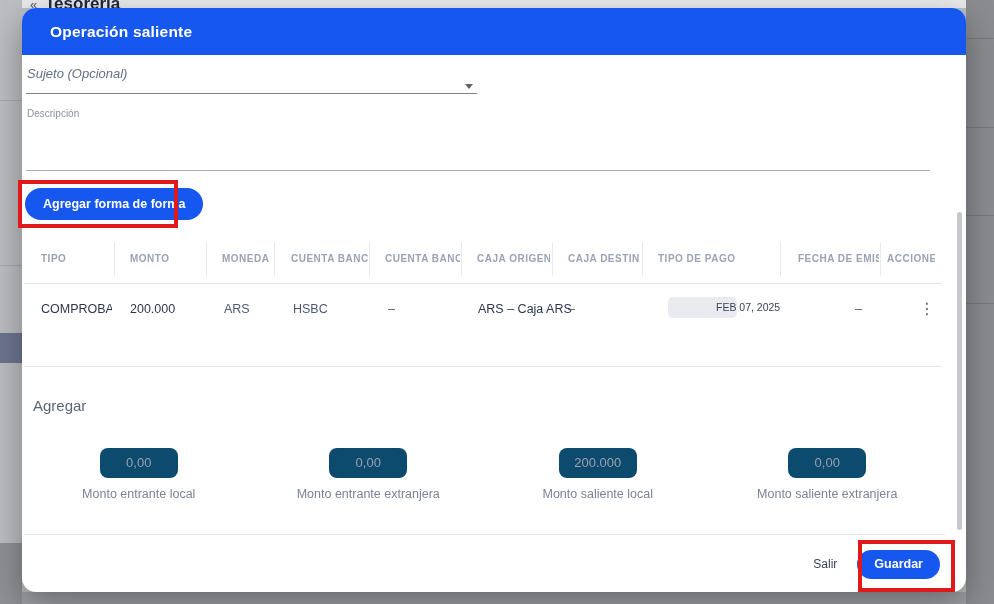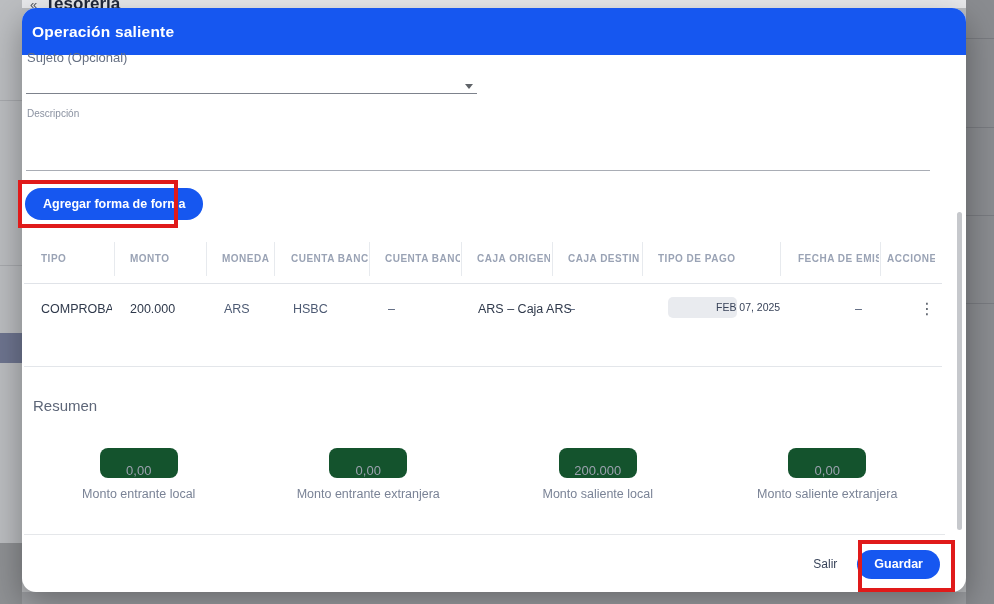--- a/index.html
+++ b/index.html
@@ -15,25 +15,25 @@
   .bg-left { position:absolute; left:0; top:0; width:22px; height:604px; background:#bcbec1; }
   .bg-left .band-blue { position:absolute; left:0; top:333px; width:22px; height:30px; background:#6e7590; }
   .bg-left .band-dark { position:absolute; left:0; top:543px; width:22px; height:61px; background:#8f9194; }
   .bg-left .lline { position:absolute; left:0; width:22px; height:1px; background:#a8aaae; }
   .bg-bottom { position:absolute; left:22px; top:592px; width:944px; height:12px; background:#a0a2a6; }
 
   
   .modal { position:absolute; left:22px; top:8px; width:944px; height:584px; background:#ffffff;
            border-radius:14px; box-shadow:0 12px 34px rgba(0,0,0,0.35); z-index:10; }
   .modal-header { position:absolute; left:0; top:0; width:944px; height:47px; background:#1657F0;
-                  border-radius:14px 14px 0 0; display:flex; align-items:center; padding-left:10px; }
+                  border-radius:14px 14px 0 0; display:flex; align-items:center; padding-left:28px; }
   .modal-title { color:#ffffff; font-size:15.5px; font-weight:600; letter-spacing:0.2px; }
 
   
-  .f-label { position:absolute; left:5px; top:42px; font-size:13px; color:#667083; }
+  .f-label { position:absolute; left:5px; top:58px; font-size:13px; color:#667083;font-style:italic; }
   .caret { position:absolute; left:443px; top:76px; width:0; height:0;
            border-left:4.5px solid transparent; border-right:4.5px solid transparent; border-top:5.5px solid #5f6368; }
   .u-subject { position:absolute; left:4px; top:85px; width:451px; height:1px; background:#7d828c; }
   .d-label { position:absolute; left:5px; top:100px; font-size:10px; color:#8a91a0; }
   .u-desc { position:absolute; left:4px; top:162px; width:904px; height:1px; background:#a9adb5; }
 
   .btn-add { position:absolute; left:3px; top:180px; height:32px; padding:0 18px; background:#1657F0;
              border:none; border-radius:16px; color:#fff; font-size:12.5px; font-weight:600;
              font-family:"Liberation Sans", sans-serif; cursor:pointer; }
 
@@ -54,21 +54,21 @@
                border-radius:5px; font-size:10.5px; color:#39445a; text-align:center; line-height:21px; white-space:nowrap;padding-left:48px; }
   .kebab { position:absolute; left:894px; top:288px; width:22px; height:26px; border:none; background:transparent;
            font-size:16px; color:#5b616b; cursor:pointer; line-height:26px; text-align:center;
            font-family:"DejaVu Sans", sans-serif; }
   .scrollbar { position:absolute; left:935px; top:204px; width:5px; height:318px; background:#c6c8cc; border-radius:3px; }
 
   
   .resumen { position:absolute; left:11px; top:389px; font-size:15px; color:#5d6678; }
   .sum-grid { position:absolute; left:2px; top:440px; width:918px; display:flex; }
   .sum-col { width:229.5px; display:flex; flex-direction:column; align-items:center; }
-  .sum-chip { min-width:78px; height:30px; padding:8px 14px; background:#14532d; border-radius:8px;
+  .sum-chip { min-width:78px; height:30px; padding:0 14px; background:#0c4a6e; border-radius:8px;
               color:#9ba1ae; font-size:13px; line-height:30px; text-align:center; }
   .sum-label { margin-top:9px; font-size:12.5px; color:#7a8396; white-space:nowrap; }
 
   
   .fdiv { position:absolute; left:2px; top:526px; width:921px; height:1px; background:#e5e7ea; }
   .footer { position:absolute; right:26px; top:536px; height:40px; display:flex; align-items:center; gap:20px; }
   .btn-exit { border:none; background:transparent; font-size:12px; color:#39445a; cursor:pointer;
               font-family:"Liberation Sans", sans-serif; }
   .btn-save { height:29px; padding:0 17px; background:#1657F0; border:none; border-radius:15px;
               color:#fff; font-size:12.5px; font-weight:600; cursor:pointer;
@@ -144,21 +144,21 @@
     <div class="td" style="left:456px; width:100px">ARS – Caja ARS</div>
     <div class="td alt" style="left:546px; width:60px">–</div>
     <div class="date-chip">FEB 07, 2025</div>
     <div class="td alt" style="left:833px; width:30px">–</div>
     <button class="kebab">⋮</button>
   </div>
   <div class="rdiv"></div>
 
   <div class="scrollbar"></div>
 
-  <div class="resumen">Resumen</div>
+  <div class="resumen">Agregar</div>
   <div class="sum-grid">
     <div class="sum-col">
       <div class="sum-chip">0,00</div>
       <div class="sum-label">Monto entrante local</div>
     </div>
     <div class="sum-col">
       <div class="sum-chip">0,00</div>
       <div class="sum-label">Monto entrante extranjera</div>
     </div>
     <div class="sum-col">

